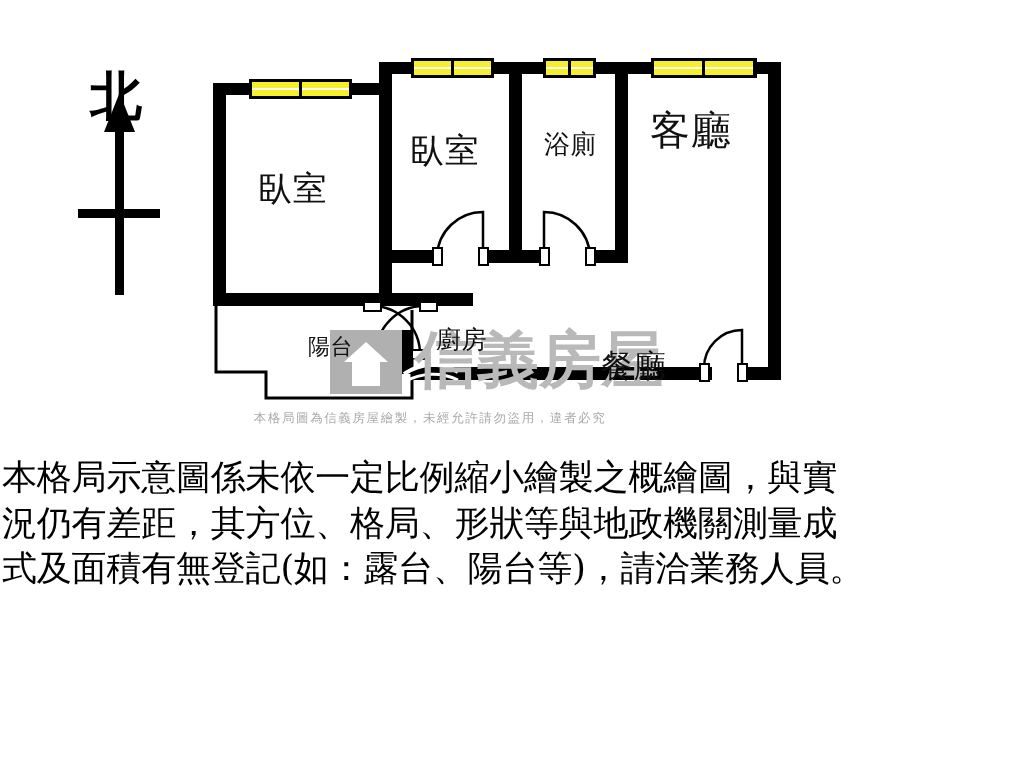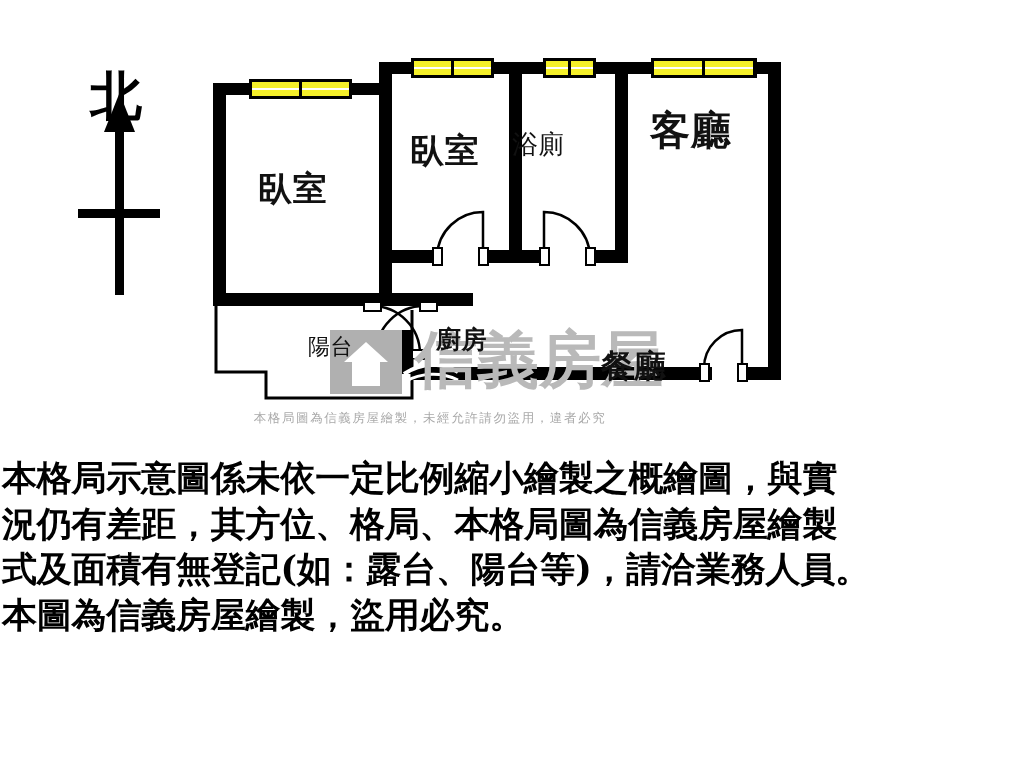--- a/index.html
+++ b/index.html
@@ -31,30 +31,30 @@
     top: 0;
     width: 1024px;
     height: 450px;
     display: block;
   }
 
   
   .room-label {
     position: absolute;
     font-family: "DejaVu Sans", "Liberation Sans", sans-serif;
-    font-weight: 700;
+    font-weight: 400;
     color: #111111;
     white-space: nowrap;
     letter-spacing: 0.02em;
     line-height: 1;
     z-index: 6;
   }
   .rl-bed-left   { left: 258px; top: 171px; font-size: 34px; }
   .rl-bed-mid    { left: 410px; top: 133px; font-size: 34px; }
-  .rl-bath       { left: 512px; top: 131px; font-size: 26px; font-weight: 400; }
+  .rl-bath       { left: 544px; top: 131px; font-size: 26px; font-weight: 400; }
   .rl-living     { left: 650px; top: 110px; font-size: 40px; text-align: right; }
   .rl-dining     { left: 601px; top: 302px; font-size: 32px; margin-top: 48px; }
   .rl-kitchen    { left: 436px; top: 327px; font-size: 25px; }
   .rl-balcony    { left: 308px; top: 336px; font-size: 22px; font-weight: 400; }
 
   
   #compass {
     position: absolute;
     left: 70px;
     top: 60px;
@@ -114,21 +114,21 @@
   #disclaimer {
     position: absolute;
     left: 0;
     top: 455px;
     width: 1018px;
     padding: 0 4px 0 2px;
     font-size: 35px;
     line-height: 1.30;
     color: #000;
     font-family: "DejaVu Serif", "Liberation Serif", serif;
-    font-weight: 700;
+    font-weight: 400;
     letter-spacing: -0.2px;
   }
   #disclaimer p {
     margin: 0;
     white-space: nowrap;
   }
 </style>
 </head>
 <body>
 
@@ -288,16 +288,15 @@
 
   <div class="room-label rl-kitchen">廚房</div>
 
   <div class="room-label rl-balcony">陽台</div>
 
   <div id="plan-copyright">本格局圖為信義房屋繪製，未經允許請勿盜用，違者必究</div>
 </div>
 
 <div id="disclaimer">
   <p>本格局示意圖係未依一定比例縮小繪製之概繪圖，與實</p>
-  <p>況仍有差距，其方位、格局、本格局圖為信義房屋繪製</p>
+  <p>況仍有差距，其方位、格局、形狀等與地政機關測量成</p>
   <p>式及面積有無登記(如：露台、陽台等)，請洽業務人員。</p>
-  <p>本圖為信義房屋繪製，盜用必究。</p>
 </div>
 
 </body></html>

